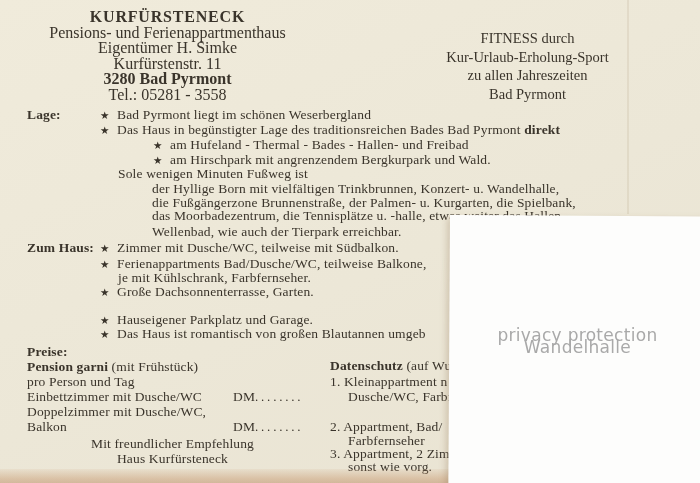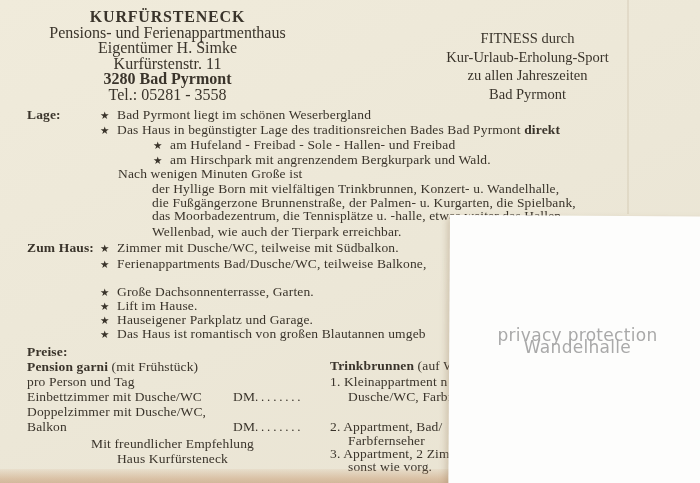--- a/index.html
+++ b/index.html
@@ -57,34 +57,34 @@
     <div class="hr">FITNESS durch</div>
     <div class="hr">Kur-Urlaub-Erholung-Sport</div>
     <div class="hr">zu allen Jahreszeiten</div>
     <div class="hr">Bad Pyrmont</div>
   </div>
 
   <div class="line b" style="left:27px;top:107px">Lage:</div>
 
   <div class="line" style="left:100px;top:107px"><span class="star">★</span><span>Bad Pyrmont liegt im schönen Weserbergland</span></div>
   <div class="line" style="left:100px;top:122px"><span class="star">★</span><span>Das Haus in begünstigter Lage des traditionsreichen Bades Bad Pyrmont </span><span class="b">direkt</span></div>
-  <div class="line" style="left:153px;top:137px"><span class="star">★</span><span>am Hufeland - Freibad - Sole - Hallen- und Freibad</span></div>
+  <div class="line" style="left:153px;top:137px"><span class="star">★</span><span>am Hufeland - Thermal - Bades - Hallen- und Freibad</span></div>
   <div class="line" style="left:153px;top:152px"><span class="star">★</span><span>am Hirschpark mit angrenzendem Bergkurpark und Wald.</span></div>
-  <div class="line" style="left:118px;top:166px">Nach wenigen Minuten Große ist</div>
+  <div class="line" style="left:118px;top:166px">Sole wenigen Minuten Fußweg ist</div>
   <div class="line" style="left:152px;top:181px">der Hyllige Born mit vielfältigen Trinkbrunnen, Konzert- u. Wandelhalle,</div>
   <div class="line" style="left:152px;top:195px">die Fußgängerzone Brunnenstraße, der Palmen- u. Kurgarten, die Spielbank,</div>
   <div class="line" style="left:152px;top:208px">das Moorbadezentrum, die Tennisplätze u. -halle, etwas weiter das Hallen</div>
   <div class="line" style="left:152px;top:224px">Wellenbad, wie auch der Tierpark erreichbar.</div>
 
   <div class="line b" style="left:27px;top:240px">Zum Haus:</div>
 
   <div class="line" style="left:100px;top:240px"><span class="star">★</span><span>Zimmer mit Dusche/WC, teilweise mit Südbalkon.</span></div>
   <div class="line" style="left:100px;top:256px"><span class="star">★</span><span>Ferienappartments Bad/Dusche/WC, teilweise Balkone,</span></div>
+  <div class="line" style="left:118px;top:270px">je mit Kühlschrank, Farbfernseher.</div>
   <div class="line" style="left:100px;top:284px"><span class="star">★</span><span>Große Dachsonnenterrasse, Garten.</span></div>
-  <div class="line" style="left:100px;top:298px"><span class="star">★</span><span>Lift im Hause.</span></div>
   <div class="line" style="left:100px;top:312px"><span class="star">★</span><span>Hauseigener Parkplatz und Garage.</span></div>
   <div class="line" style="left:100px;top:326px"><span class="star">★</span><span>Das Haus ist romantisch von großen Blautannen umgeb</span></div>
 
   <div class="line b" style="left:27px;top:344px">Preise:</div>
   <div class="line" style="left:27px;top:359px"><span class="b">Pension garni</span><span> (mit Frühstück)</span></div>
   <div class="line" style="left:27px;top:374px">pro Person und Tag</div>
 
   <div class="line row" style="left:27px;top:389px">
     <span>Einbettzimmer mit Dusche/WC</span>
     <span class="dm">DM</span>
@@ -93,21 +93,21 @@
   <div class="line" style="left:27px;top:404px">Doppelzimmer mit Dusche/WC,</div>
   <div class="line row" style="left:27px;top:419px">
     <span>Balkon</span>
     <span class="dm">DM</span>
     <span class="dots">........</span>
   </div>
 
   <div class="line center-line" style="left:30px;top:436px">Mit freundlicher Empfehlung</div>
   <div class="line center-line" style="left:30px;top:451px">Haus Kurfürsteneck</div>
 
-  <div class="line" style="left:330px;top:358px"><span class="b">Trinkbrunnen</span><span> (auf Wu</span></div>
+  <div class="line" style="left:330px;top:358px"><span class="b">Datenschutz</span><span> (auf Wu</span></div>
   <div class="line" style="left:330px;top:374px">1. Kleinappartment n</div>
   <div class="line" style="left:348px;top:389px">Dusche/WC, Farbf</div>
   <div class="line" style="left:330px;top:419px">2. Appartment, Bad/</div>
   <div class="line" style="left:348px;top:433px">Farbfernseher</div>
   <div class="line" style="left:330px;top:446px">3. Appartment, 2 Zim</div>
   <div class="line" style="left:348px;top:459px">sonst wie vorg.</div>
 
   <div class="privacy-card"></div>
   <div class="privacy-text">
     <div>privacy protection</div>

